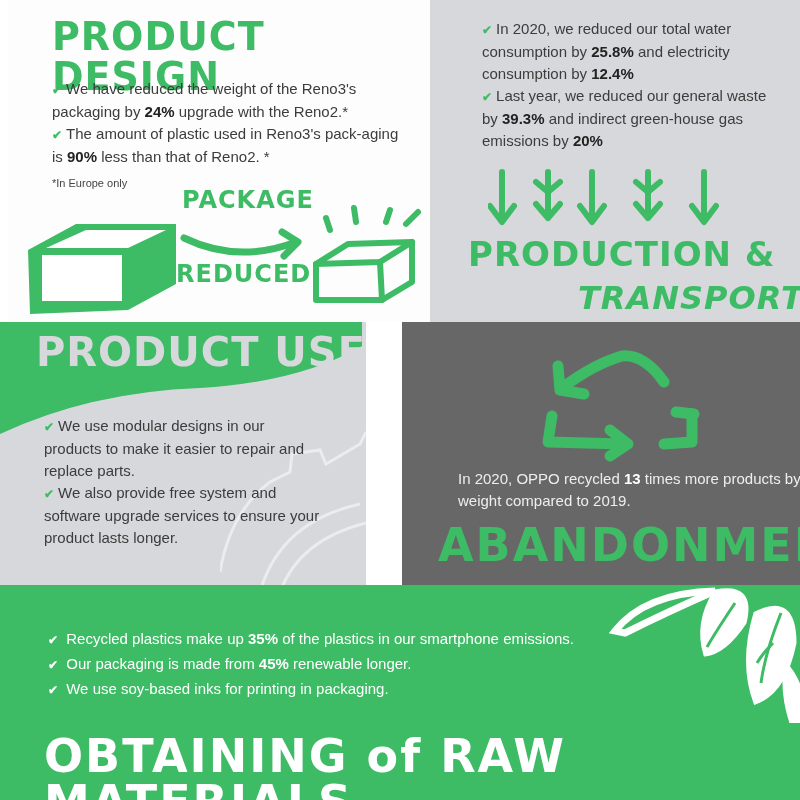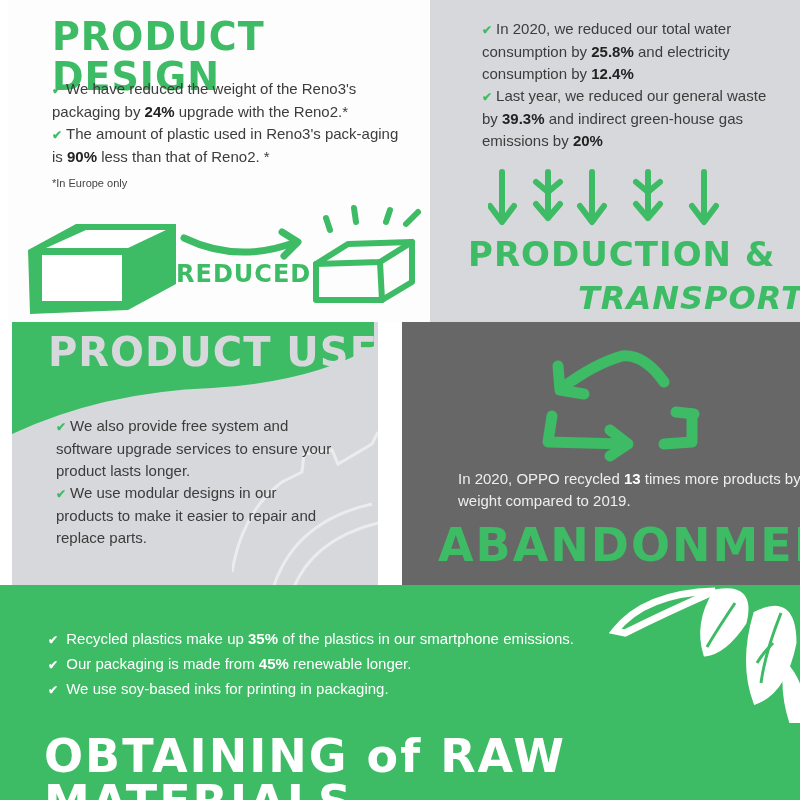--- a/index.html
+++ b/index.html
@@ -2,21 +2,21 @@
 <html><head>
 <meta charset="utf-8">
 <style>
   * { margin: 0; padding: 0; box-sizing: border-box; }
   html, body { width: 800px; height: 800px; overflow: hidden; background: #ffffff; }
   body { position: relative; font-family: "Liberation Sans", sans-serif; }
 
   .panel { position: absolute; overflow: hidden; }
   .p-design { left: 8px; top: 0; width: 430px; height: 322px; background: #fdfdfd; }
   .p-prod   { left: 430px; top: 0; width: 370px; height: 322px; background: #d7d8db; }
-  .p-use    { left: 12px; top: 322px; width: 366px; height: 339px; background: #d7d8db; }
+  .p-use    { left: 0; top: 322px; width: 366px; height: 339px; background: #d7d8db; }
   .p-aband  { left: 366px; top: 322px; width: 434px; height: 263px; background: #676767; margin-left: 36px; }
   .p-raw    { left: 0; top: 585px; width: 800px; height: 215px; background: #3dbb65; }
 
   .hand { font-family: "DejaVu Sans", sans-serif; font-weight: bold; letter-spacing: 1px; line-height: 1; }
 
   .body-text { font-size: 15px; line-height: 22px; color: #3c3c3c; }
   .body-text b { color: #222; font-weight: bold; }
   .check { color: #3dbb65; font-weight: bold; font-size: 12px; margin-right: 4px; }
 
   
@@ -61,20 +61,21 @@
       <span class="check">✔</span><span>The amount of plastic used in Reno3's pack-aging is </span><b>90%</b><span> less than that of Reno2. *</span>
     </p>
   </div>
   <div class="d-note">*In Europe only</div>
 
   <svg width="160" height="110" style="left:8px;top:210px" viewBox="0 0 160 110">
     <path d="M12 40 L60 14 L160 14 L160 74 L112 100 L14 104 Z" fill="#3dbb65"></path>
     <rect x="26" y="45" width="80" height="46" fill="#ffffff"></rect>
     <path d="M30 38 L70 20 L150 20 L112 38 Z" fill="#ffffff"></path>
   </svg>
+  <div class="hand pkg-word" style="left:174px;top:188px">PACKAGE</div>
   <svg width="130" height="40" style="left:170px;top:226px" viewBox="0 0 130 40">
     <path d="M6 12 Q60 38 118 16" stroke="#3dbb65" stroke-width="7" fill="none" stroke-linecap="round"></path>
     <path d="M104 6 L120 16 L106 30" stroke="#3dbb65" stroke-width="7" fill="none" stroke-linecap="round" stroke-linejoin="round"></path>
   </svg>
   <div class="hand pkg-word" style="left:168px;top:262px">REDUCED</div>
   <svg width="120" height="130" style="left:300px;top:190px" viewBox="0 0 120 130">
     <g stroke="#3dbb65" stroke-width="6" fill="none" stroke-linecap="round" stroke-linejoin="round">
       <path d="M18 28 L22 40"></path>
         <path d="M46 18 L48 32"></path>
         <path d="M82 20 L78 32"></path>
@@ -114,22 +115,22 @@
   </svg>
   <svg width="180" height="180" style="left:220px;top:90px" viewBox="0 0 180 180">
     <g stroke="#ececee" stroke-width="3" fill="none">
       <path d="M0 160 Q10 100 50 70 L70 60 L72 42 L100 38 L106 52 L140 32 L146 20"></path>
       <path d="M40 180 Q60 110 140 92"></path>
       <path d="M60 180 Q80 126 150 110"></path>
     </g>
   </svg>
   <div class="hand u-title">PRODUCT USE</div>
   <div class="u-text body-text">
+    <p><span class="check">✔</span><span>We use modular designs in our products to make it easier to repair and replace parts.</span></p>
     <p><span class="check">✔</span><span>We also provide free system and software upgrade services to ensure your product lasts longer.</span></p>
-    <p><span class="check">✔</span><span>We use modular designs in our products to make it easier to repair and replace parts.</span></p>
   </div>
 </section>
 
 <section class="panel p-aband">
   <svg width="180" height="120" style="left:132px;top:22px" viewBox="0 0 180 120">
     <g stroke="#3dbb65" stroke-width="11" fill="none" stroke-linecap="round" stroke-linejoin="round">
       <path d="M130 38 Q110 10 88 12 Q60 20 28 44"></path>
       <path d="M24 22 L26 46 L50 50"></path>
       <path d="M18 72 L14 98 L90 100"></path>
       <path d="M76 86 L94 100 L76 112"></path>

